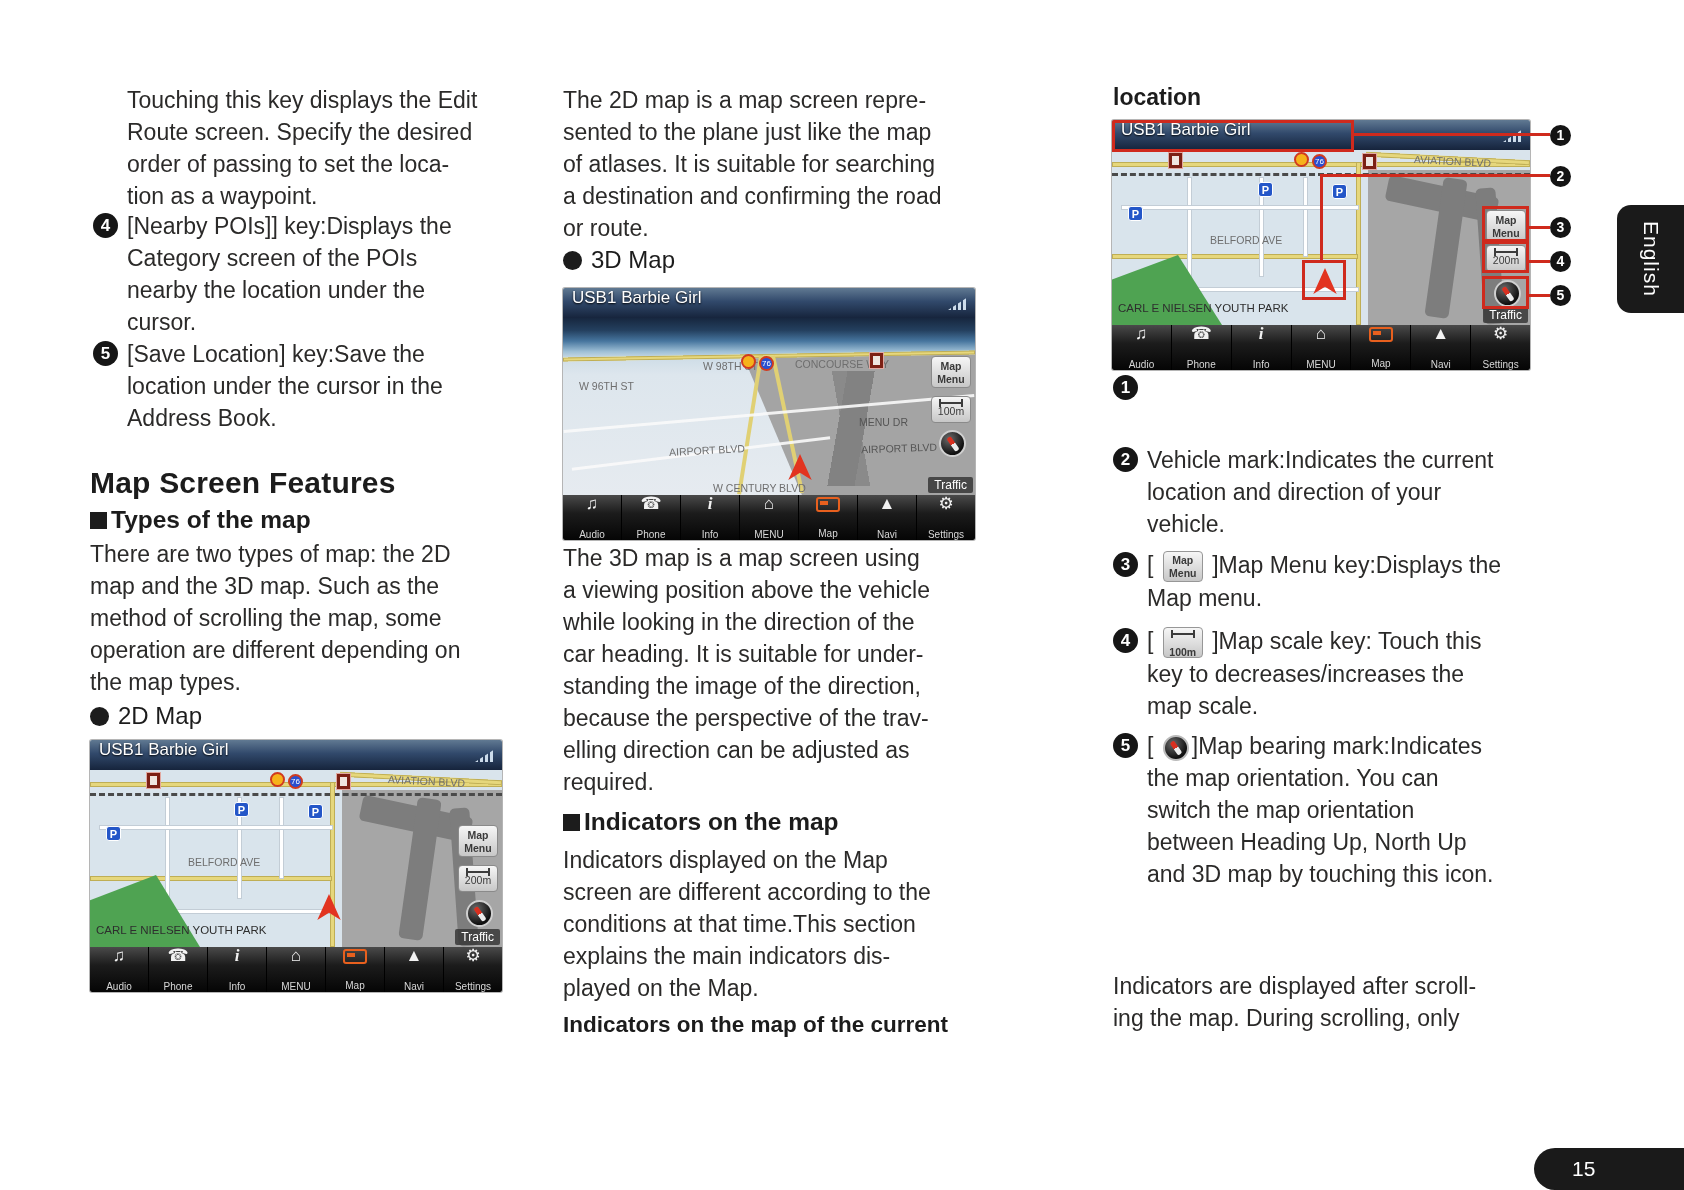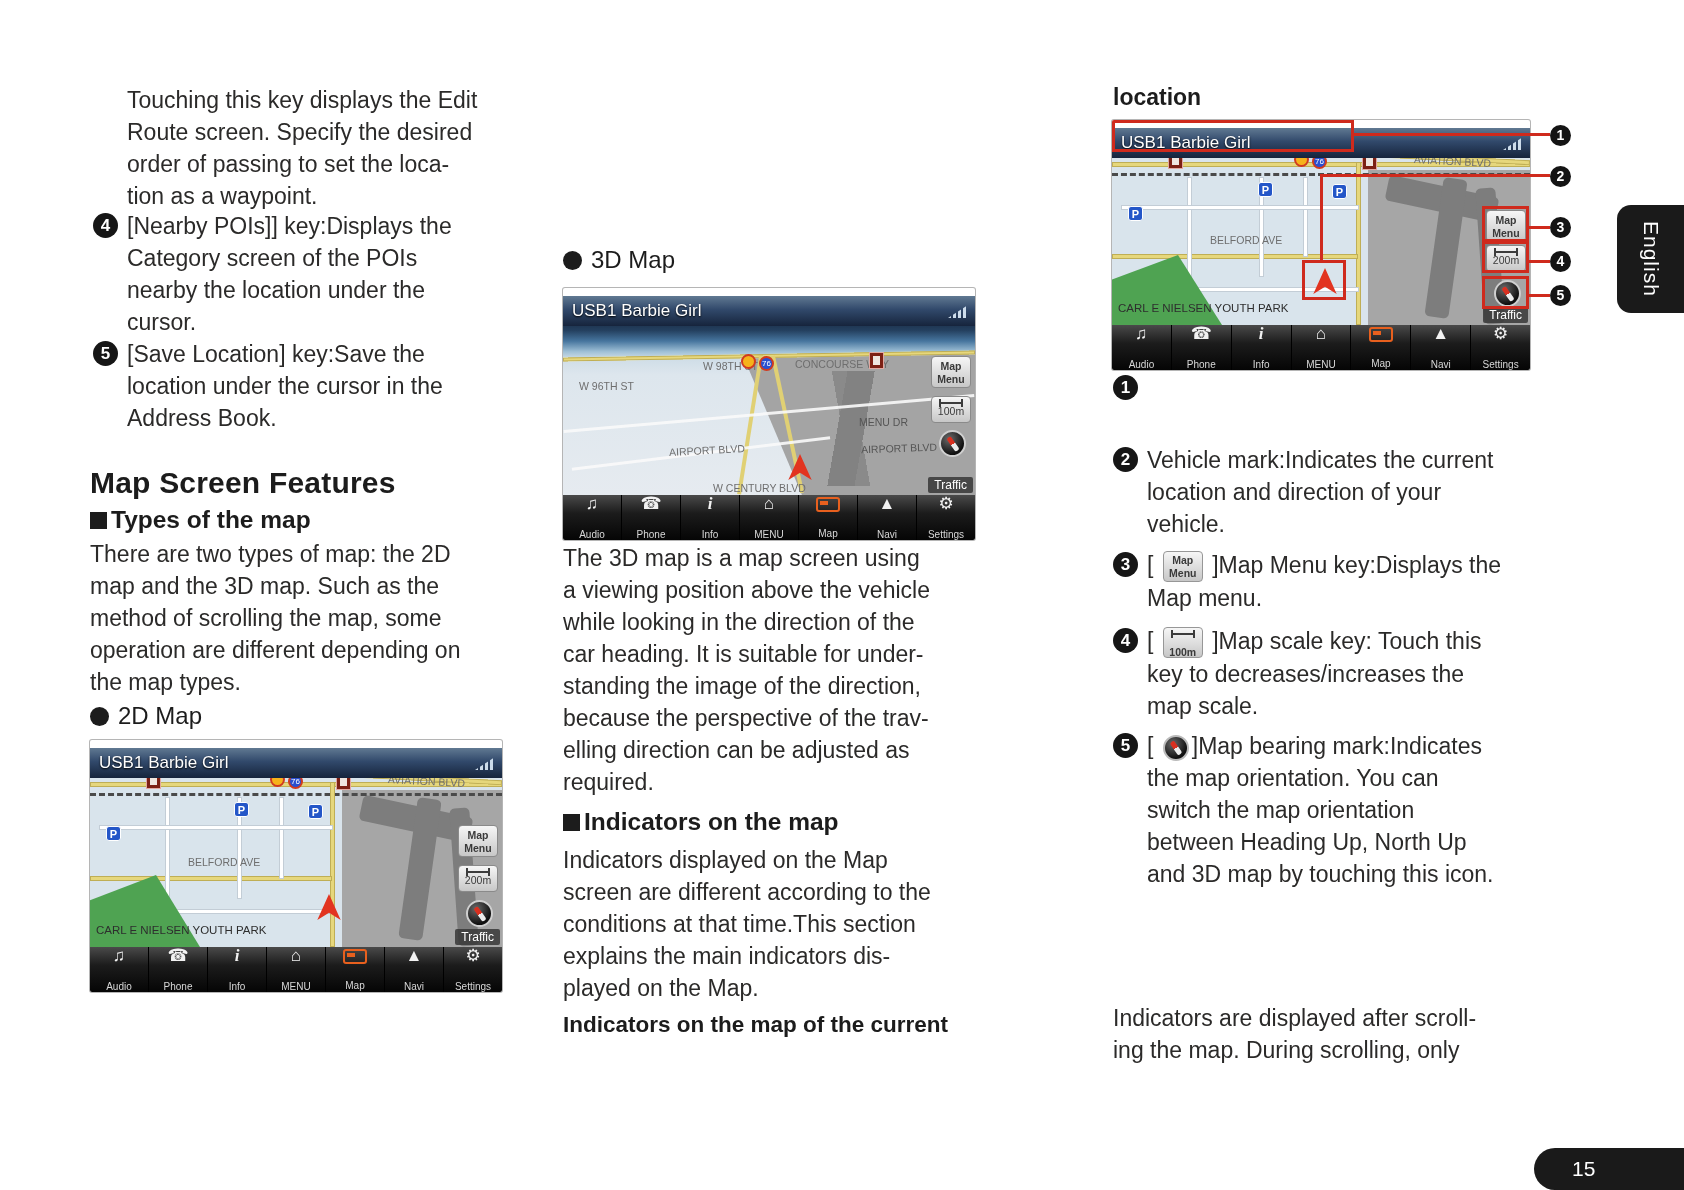--- a/index.html
+++ b/index.html
@@ -15,23 +15,23 @@
   .bullet-line{font-size:24px;color:#1c1c1c;display:flex;align-items:center;}
   .bullet-line .dot{display:inline-block;width:19px;height:19px;border-radius:50%;background:#1c1c1c;margin-right:9px;flex:0 0 19px;}
   .bold-sub{font-size:22.5px;font-weight:bold;color:#1c1c1c;}
   .list-item{display:flex;align-items:flex-start;}
   .num-badge{width:25px;height:25px;border-radius:50%;background:#161616;color:#fff;font-size:17px;font-weight:bold;
              display:flex;align-items:center;justify-content:center;flex:0 0 25px;margin-top:3px;margin-right:9px;}
   .legend-text{width:372px;}
 
   
   .nm{position:absolute;overflow:hidden;border-radius:2px;box-shadow:0 0 0 1px #b5b5b5;}
-  .nm-titlebar{position:absolute;left:0;top:8px;right:0;height:30px;z-index:6;
+  .nm-titlebar{position:absolute;left:0;top:0;right:0;height:30px;z-index:6;
     background:linear-gradient(#5d7globals no;#000) ;background:linear-gradient(#607992 0%,#31496b 45%,#16243c 100%);
-    color:#fff;display:flex;align-items:center;padding:0 9px;font-size:17px;text-shadow:0 1px 2px #000;box-sizing:border-box;}
+    color:#fff;display:flex;padding:0 9px;font-size:17px;text-shadow:0 1px 2px #000;box-sizing:border-box;}
   .sig{position:absolute;right:7px;top:9px;width:20px;height:13px;opacity:.95;
        background:repeating-linear-gradient(90deg,#d5e4f2 0 3px,rgba(0,0,0,0) 3px 5px);
        clip-path:polygon(0 100%,100% 0,100% 100%);}
   .nm-body{position:absolute;left:0;right:0;top:30px;bottom:45px;background:#d9e4ec;overflow:hidden;}
   .nm-toolbar{position:absolute;left:0;right:0;bottom:0;height:45px;display:flex;z-index:6;
     background:linear-gradient(#4a4a4a 0%,#1c1c1c 40%,#050505 100%);}
   .tb-item{flex:1;display:flex;flex-direction:column;align-items:center;justify-content:center;color:#e9e9e9;min-width:0;}
   .tb-item + .tb-item{border-left:1px solid #000;}
   .tb-ico{font-size:17px;line-height:18px;height:19px;color:#f2f2f2;}
   .tb-ico.info-glyph{font-weight:bold;font-style:italic;font-family:"Liberation Serif",serif;}
@@ -216,20 +216,25 @@
           <span class="tb-ico">▲</span>
           <span class="tb-label">Navi</span>
         </div>
       <div class="tb-item">
           <span class="tb-ico">⚙</span>
           <span class="tb-label">Settings</span>
         </div>
     </div>
   </div>
 
+  <div class="abs body-text" style="left:563px;top:84px;width:432px;">The 2D map is a map screen repre-
+sented to the plane just like the map
+of atlases. It is suitable for searching
+a destination and confirming the road
+or route.</div>
 
   <div class="abs bullet-line" style="left:563px;top:246px;">
     <span class="dot"></span>
     <span>3D Map</span>
   </div>
 
   <div class="nm nm3d" style="left:563px;top:288px;width:412px;height:252px;">
     <div class="nm-titlebar">
       <span>USB1 Barbie Girl</span>
       <span class="sig"></span>
@@ -431,21 +436,21 @@
   </div>
   <div class="abs list-item" style="left:1113px;top:730px;width:430px;">
     <span class="num-badge">5</span>
     <div class="body-text legend-text"><span>[ </span><span class="mini-compass"></span><span>]Map bearing mark:Indicates
 the map orientation. You can
 switch the map orientation
 between Heading Up, North Up
 and 3D map by touching this icon.</span></div>
   </div>
 
-  <div class="abs body-text" style="left:1113px;top:970px;width:430px;margin-top:32px;">Indicators are displayed after scroll-
+  <div class="abs body-text" style="left:1113px;top:970px;width:430px;">Indicators are displayed after scroll-
 ing the map. During scrolling, only</div>
 
   <div class="lang-tab">
     <span>English</span>
   </div>
   <div class="page-pill">
     <span>15</span>
   </div>
 
 </div>

